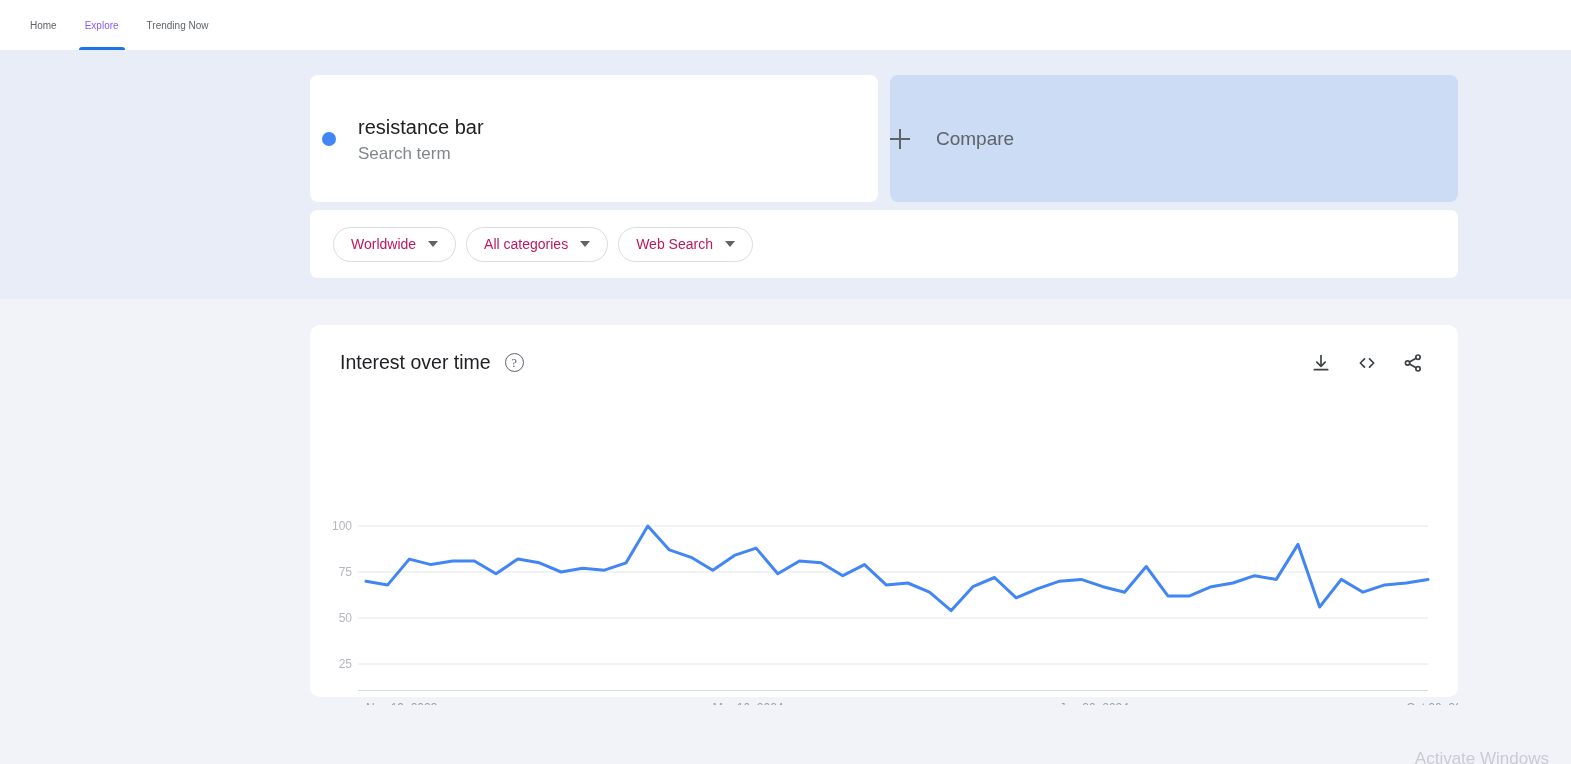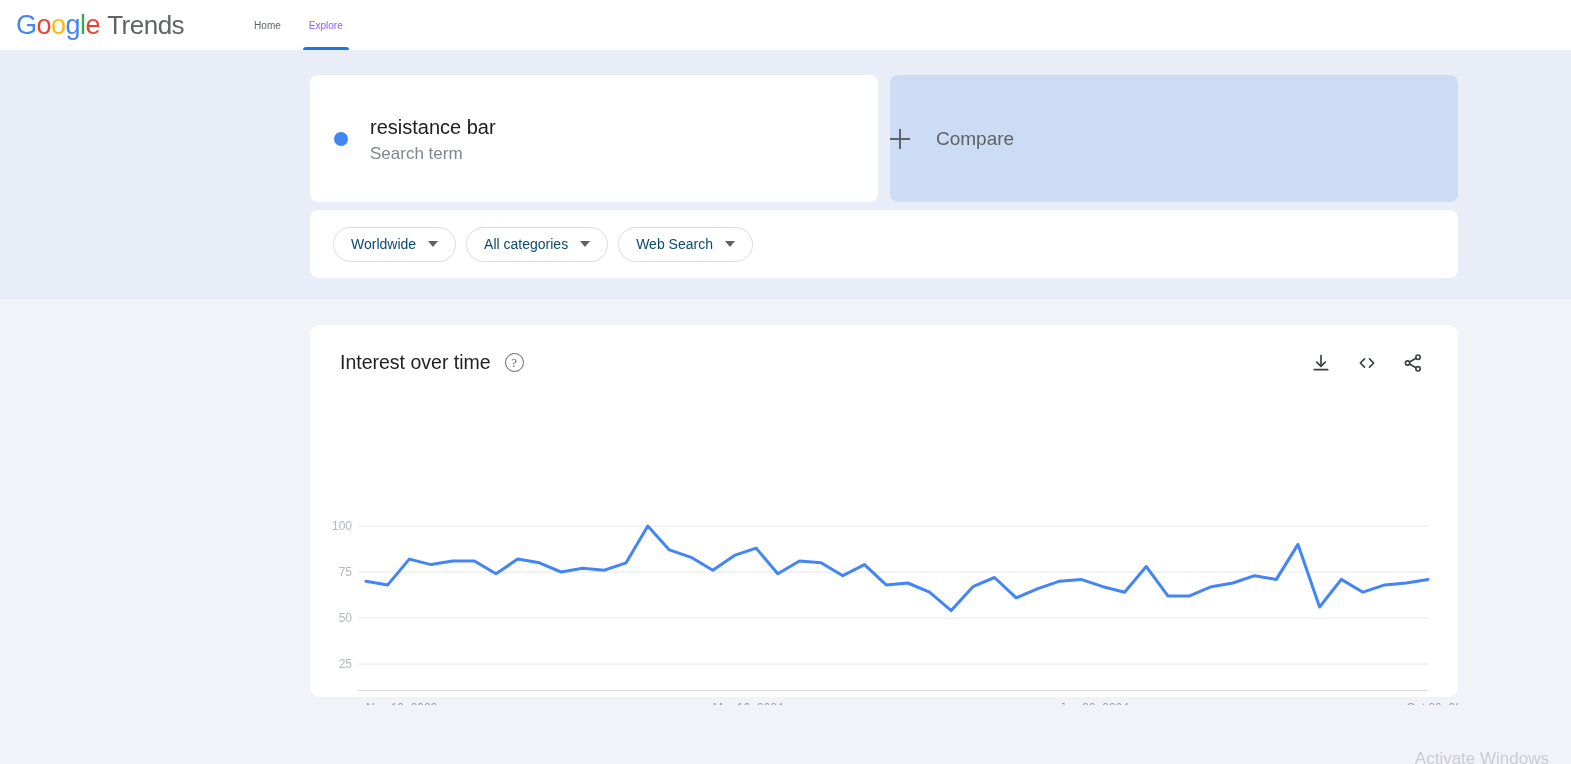--- a/index.html
+++ b/index.html
@@ -84,21 +84,21 @@
     width: 1148px;
     height: 127px;
     display: flex;
   }
   .term-card {
     width: 568px;
     background: #ffffff;
     border-radius: 8px;
     display: flex;
     align-items: center;
-    padding-left: 24px;
+    padding-left: 12px;
   }
   .term-dot {
     width: 14px; height: 14px;
     border-radius: 50%;
     background: #4285f4;
     margin-right: 22px;
     flex: none;
   }
   .term-text { display: flex; flex-direction: column; justify-content: center; }
   .term-title { font-size: 20px; color: #202124; line-height: 26px; }
@@ -143,21 +143,21 @@
   }
   .chip {
     height: 35px;
     border: 1px solid #dadce0;
     border-radius: 18px;
     display: flex;
     align-items: center;
     padding: 0 17px;
     margin-right: 10px;
     font-size: 14px;
-    color: #0c4a6e;
+    color: #be185d;
     background: #fff;
     cursor: pointer;
     white-space: nowrap;
   }
   .caret {
     width: 0; height: 0;
     border-left: 5px solid transparent;
     border-right: 5px solid transparent;
     border-top: 6px solid #5f6368;
     margin-left: 12px;
@@ -220,27 +220,24 @@
     user-select: none;
   }
 </style>
 </head>
 <body>
 
 <div class="band-top"></div>
 <div class="band-bottom"></div>
 
 <div class="topbar">
-  <div class="brand">
-    <span><span class="g1">G</span><span class="o1">o</span><span class="o2">o</span><span class="g2">g</span><span class="l">l</span><span class="e">e</span></span>
-    <span class="word-trends">Trends</span>
-  </div>
   <div class="nav">
     <div class="nav-item">Home</div>
     <div class="nav-item active">Explore</div>
+    <div class="nav-item">Trending Now</div>
   </div>
 </div>
 
 <div class="content">
 
   <div class="query-row">
     <div class="term-card">
       <div class="term-dot"></div>
       <div class="term-text">
         <div class="term-title">resistance bar</div>

